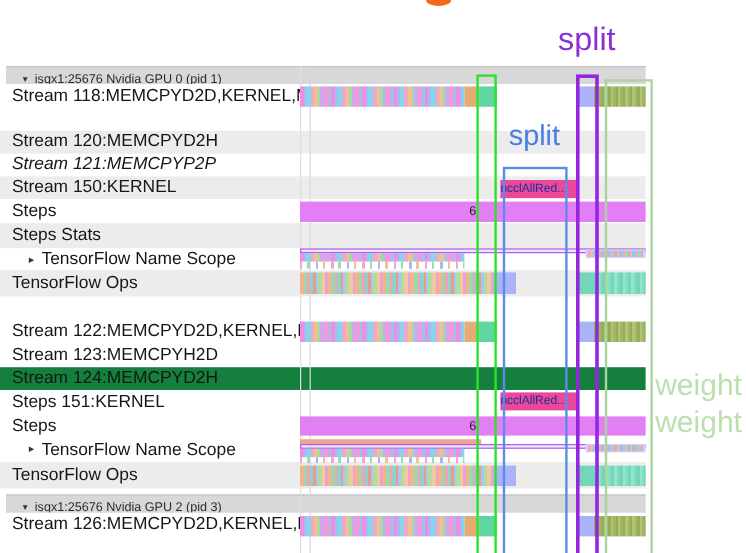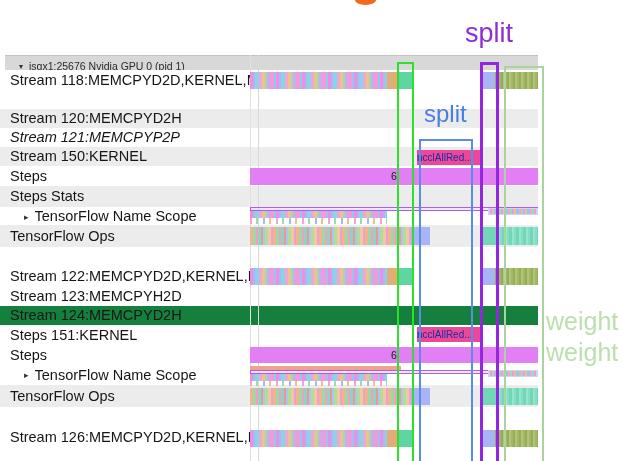--- a/index.html
+++ b/index.html
@@ -97,20 +97,23 @@
   <div class="row" style="top:345px;height:20px;background:#fff;">
     <span class="rlabel" style="line-height:20px;">Steps</span>
   </div>
   <div class="row ns" style="top:365px;height:20px;background:#fff;">
     <span class="tri2">▸</span><span class="rlabel" style="line-height:20px;">TensorFlow Name Scope</span>
   </div>
   <div class="row" style="top:385px;height:22px;background:#ececec;">
     <span class="rlabel" style="line-height:22px;">TensorFlow Ops</span>
   </div>
 
+  <div class="row hdr" style="top:412px;height:14px;">
+    <span class="tri">▾</span><span class="hlabel">isqx1:25676 Nvidia GPU 2 (pid 3)</span>
+  </div>
   <div class="row" style="top:427px;height:21px;background:#fff;">
     <span class="rlabel" style="line-height:21px;">Stream 126:MEMCPYD2D,KERNEL,MI</span>
   </div>
 
   <div class="vline" style="left:250px;background:#e0e0e0;"></div>
   <div class="vline" style="left:258px;background:#d9d9d9;"></div>
 
   <div class="bar confetti-a" style="left:250px;top:72px;width:137px;height:17px;"></div>
   <div class="bar" style="left:387px;top:72px;width:11px;height:17px;background:#e4ad76;"></div>
   <div class="bar" style="left:399px;top:72px;width:15px;height:17px;background:#5fd6a1;"></div>

